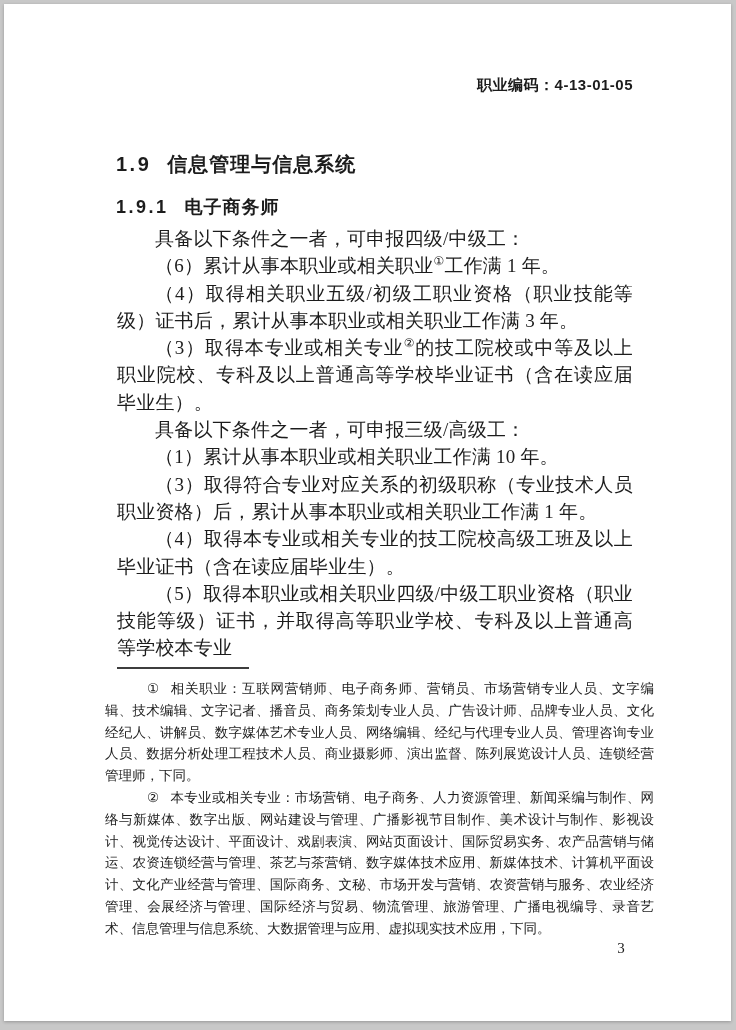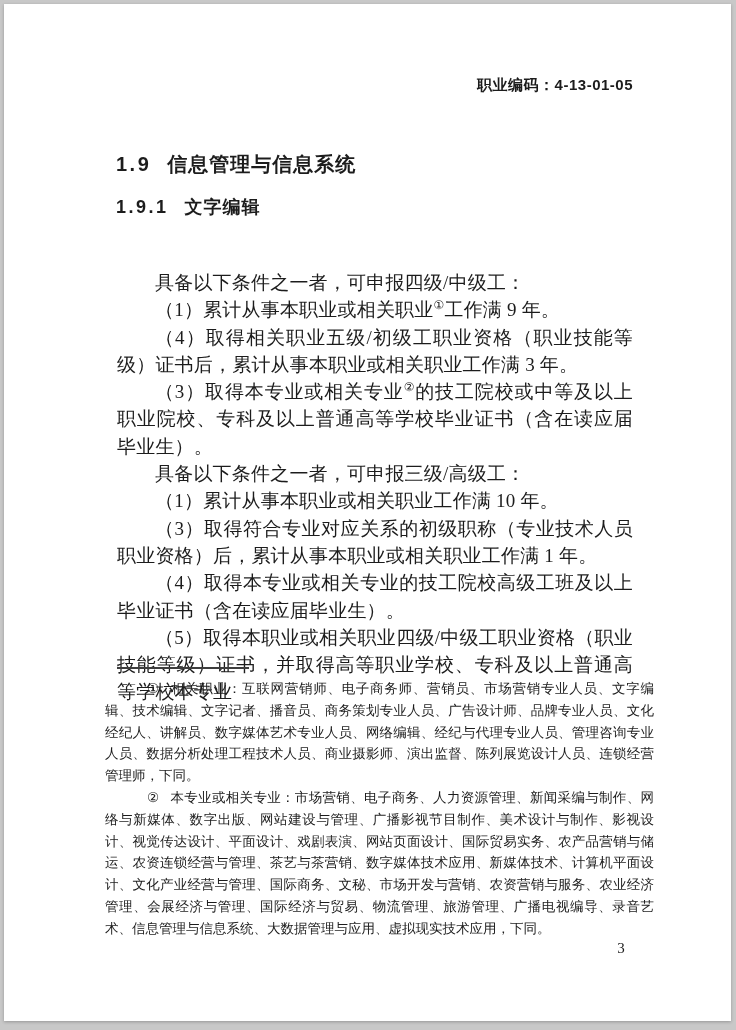--- a/index.html
+++ b/index.html
@@ -47,21 +47,20 @@
   }
   .sec-num { letter-spacing: 2.5px; margin-right: 16px; margin-top: 40px; }
   .body-text {
     position: absolute;
     top: 221px; left: 113px; width: 516px;
     font-size: 19px;
     line-height: 27.3px;
     text-align: justify;
     text-justify: inter-ideograph;
     letter-spacing: 0.2px;
-    margin-top: 44px;
   }
   .body-text p { text-indent: 38px; }
   .sup {
     font-size: 12px;
     vertical-align: super;
     line-height: 0;
   }
   .fn-divider {
     position: absolute;
     top: 663px; left: 113px;
@@ -92,26 +91,26 @@
 
 <div class="page">
 
   <div class="header-code">职业编码：4-13-01-05</div>
 
   <div class="h1">
     <span class="sec-num">1.9</span><span>信息管理与信息系统</span>
   </div>
 
   <div class="h2">
-    <span class="sec-num">1.9.1</span><span>文字编辑</span>
+    <span class="sec-num">1.9.1</span><span>电子商务师</span>
   </div>
 
   <div class="body-text">
     <p><span>具备以下条件之一者，可申报四级/中级工：</span><span class="sup"></span><span></span></p>
-    <p><span>（1）累计从事本职业或相关职业</span><span class="sup">①</span><span>工作满 9 年。</span></p>
+    <p><span>（6）累计从事本职业或相关职业</span><span class="sup">①</span><span>工作满 1 年。</span></p>
     <p><span>（4）取得相关职业五级/初级工职业资格（职业技能等级）证书后，累计从事本职业或相关职业工作满 3 年。</span><span class="sup"></span><span></span></p>
     <p><span>（3）取得本专业或相关专业</span><span class="sup">②</span><span>的技工院校或中等及以上职业院校、专科及以上普通高等学校毕业证书（含在读应届毕业生）。</span></p>
     <p><span>具备以下条件之一者，可申报三级/高级工：</span><span class="sup"></span><span></span></p>
     <p><span>（1）累计从事本职业或相关职业工作满 10 年。</span><span class="sup"></span><span></span></p>
     <p><span>（3）取得符合专业对应关系的初级职称（专业技术人员职业资格）后，累计从事本职业或相关职业工作满 1 年。</span><span class="sup"></span><span></span></p>
     <p><span>（4）取得本专业或相关专业的技工院校高级工班及以上毕业证书（含在读应届毕业生）。</span><span class="sup"></span><span></span></p>
     <p><span>（5）取得本职业或相关职业四级/中级工职业资格（职业技能等级）证书，并取得高等职业学校、专科及以上普通高等学校本专业</span><span class="sup"></span><span></span></p>
   </div>
 
   <div class="fn-divider"></div>

